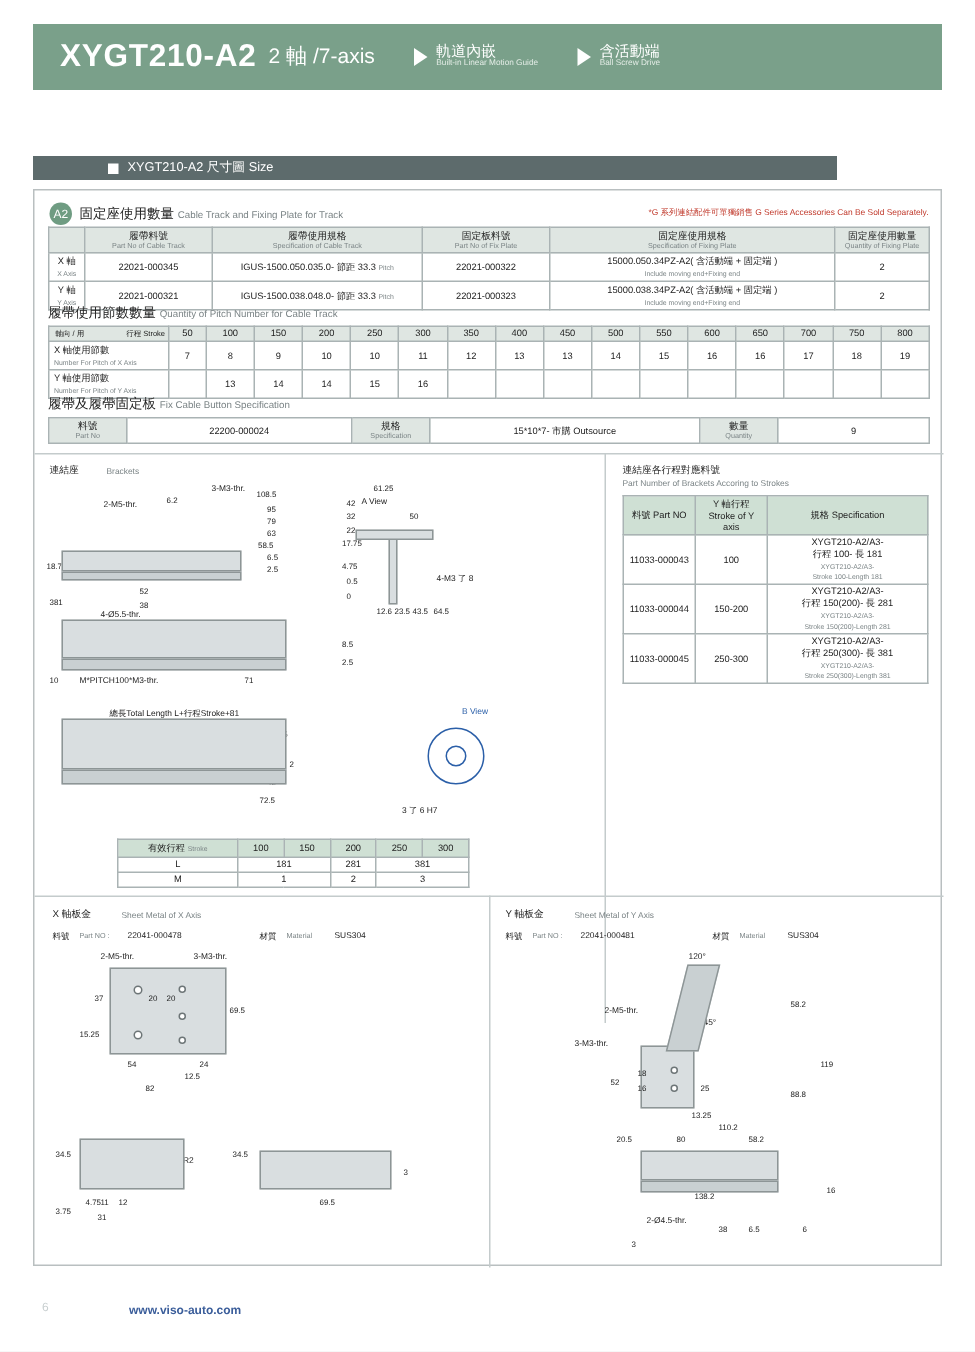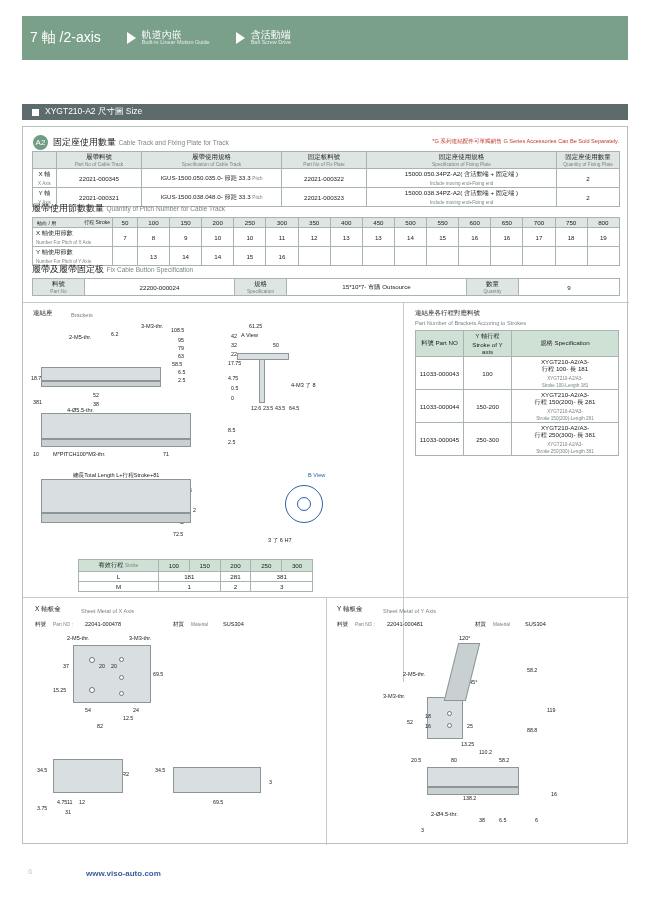--- a/index.html
+++ b/index.html
@@ -35,23 +35,23 @@
   .feat .tri {
     width:0;height:0;border-left:9px solid #fff;border-top:6px solid transparent;border-bottom:6px solid transparent;
     margin-right:6px;
   }
   .feat .txt { line-height:1.05; }
   .feat .cn { color:#fff; font-size:10px; display:block; }
   .feat .en { color:#e3ece6; font-size:5.5px; display:block; }
 
   
   .sectionbar {
-    position:absolute; left:22px; top:104px; width:606px; height:16px;
+    position:absolute; left:22px; top:104px; width:536px; height:16px;
     background:#5d6b6c;
-    display:flex; align-items:center;
+    display:flex; align-items:center;padding-left:40px;
   }
   .sectionbar .sq { width:7px;height:7px;background:#fff;margin-left:10px;margin-right:6px; }
   .sectionbar .lb { color:#fff; font-size:8.5px; }
 
   
   .frame {
     position:absolute; left:22px; top:126px; width:606px; height:718px;
     border:1px solid #b9bfc0; background:#fff;
   }
 
@@ -88,21 +88,22 @@
   }
   .footer .url { position:absolute; left:86px; top:14px; font-size:8px; color:#3a5d9a; font-weight:bold;}
   .pagenum { position:absolute; left:28px; top:12px; font-size:8px; color:#c8cfd0; }
 </style>
 </head>
 <body>
 
 <div class="page">
 
   <div class="header">
-    <div class="sub">7 軸 /2-axis</div>
+    <div class="title">XYGT210-A2</div>
+    <div class="sub">2 軸 /7-axis</div>
 
     <div class="feat">
       <div class="tri"></div>
       <div class="txt">
         <span class="cn">軌道內嵌</span>
         <span class="en">Built-in Linear Motion Guide</span>
       </div>
     </div>
 
     <div class="feat">

